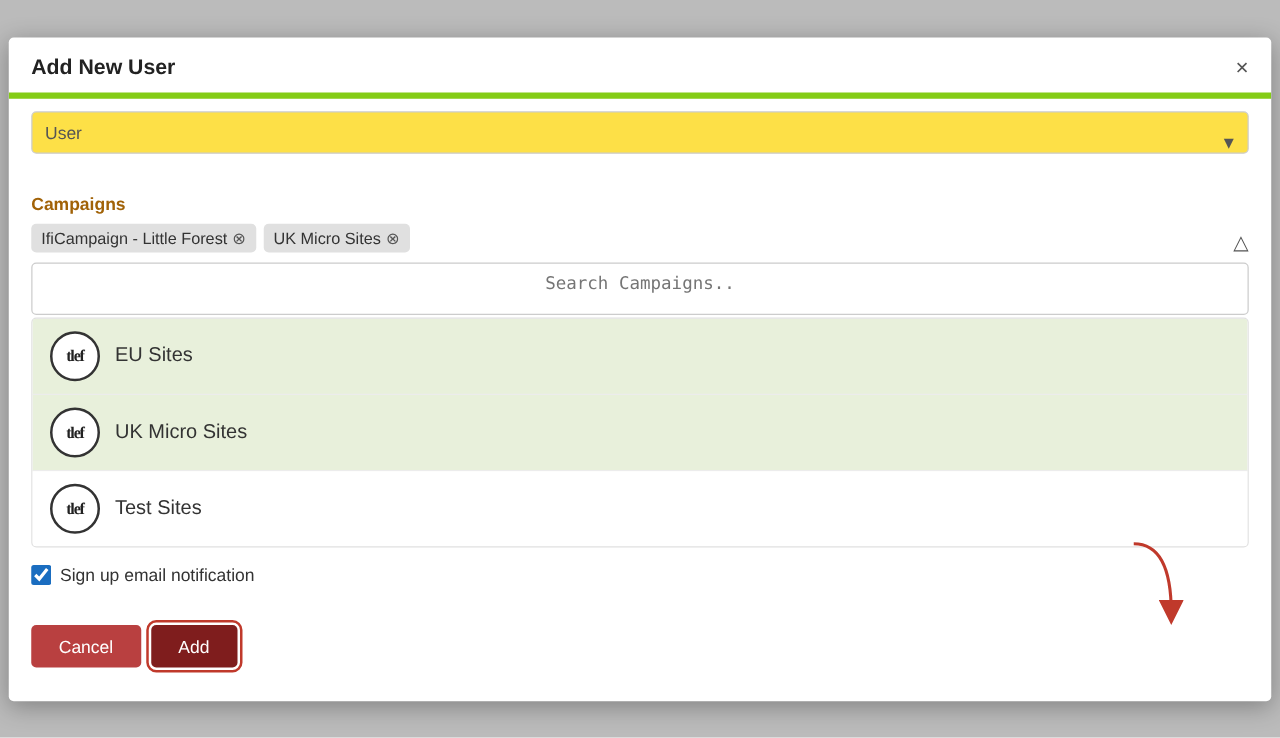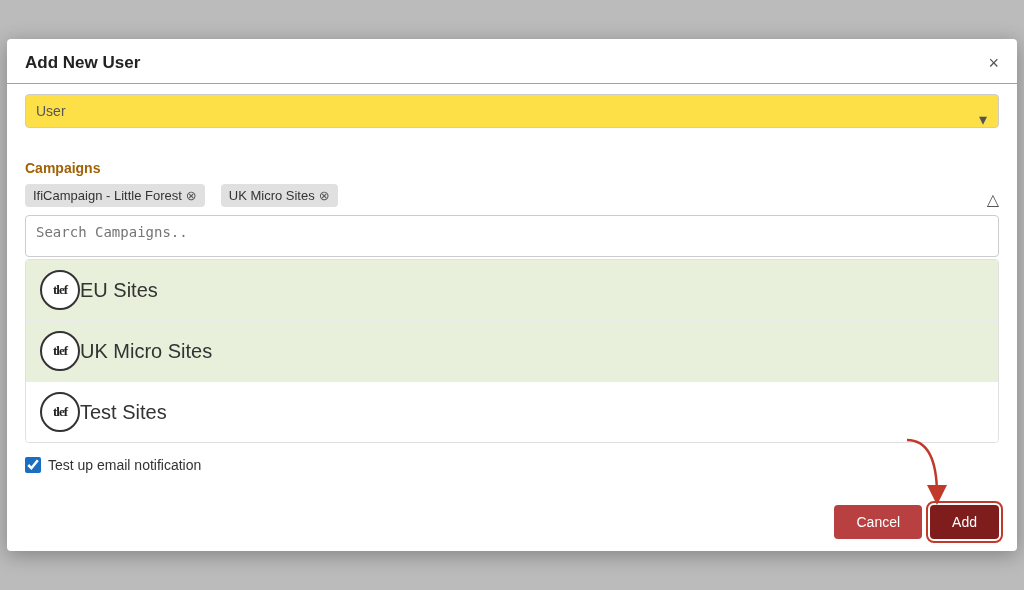--- a/index.html
+++ b/index.html
@@ -30,21 +30,21 @@
       display: flex;
       flex-direction: column;
       position: relative;
       overflow: hidden;
     }
     .modal-header {
       display: flex;
       align-items: center;
       justify-content: space-between;
       padding: 14px 18px 10px 18px;
-      border-bottom: 1px solid #84cc16;
+      border-bottom: 5px solid #84cc16;
     }
     .modal-title {
       font-size: 17px;
       font-weight: bold;
       color: #222;
     }
     .modal-close {
       font-size: 18px;
       color: #555;
       cursor: pointer;
@@ -87,21 +87,21 @@
       font-weight: bold;
       color: #a16207;
       margin-bottom: 8px;
     }
     .campaigns-section {
       margin-bottom: 8px;
     }
     .selected-campaigns {
       display: flex;
       flex-wrap: wrap;
-      gap: 16px;
+      gap: 6px;
       margin-bottom: 8px;
     }
     .campaign-tag {
       background: #e0e0e0;
       border-radius: 4px;
       padding: 4px 8px;
       font-size: 13px;
       color: #333;
       display: flex;
       align-items: center;
@@ -131,30 +131,32 @@
       border: 1px solid #ccc;
       border-radius: 4px;
       padding: 8px 10px;
       font-size: 14px;
       color: #a16207;
       outline: none;
       resize: none;
       height: 42px;
       margin-bottom: 0;
       display: block;
+      text-align: center;
     }
     .campaigns-list {
       border: 1px solid #e0e0e0;
       border-radius: 4px;
       margin-top: 0;
       overflow: hidden;
     }
     .campaign-item {
       display: flex;
       align-items: center;
+      gap: 12px;
       padding: 10px 14px;
       border-bottom: 1px solid #ececec;
       cursor: pointer;
     }
     .campaign-item:last-child {
       border-bottom: none;
     }
     .campaign-item.selected {
       background: #e8f0db;
     }
@@ -171,21 +173,21 @@
       align-items: center;
       justify-content: center;
       font-size: 13px;
       font-weight: bold;
       color: #222;
       flex-shrink: 0;
       letter-spacing: -1px;
       font-family: serif;
     }
     .campaign-name {
-      font-size: 20px;
+      font-size: 16px;
       color: #333;
     }
     .search-wrapper {
       margin-bottom: 2px;
     }
     .email-notification-row {
       display: flex;
       align-items: center;
       gap: 7px;
       margin-top: 14px;
@@ -195,23 +197,22 @@
       height: 16px;
       accent-color: #1a6dc0;
       cursor: pointer;
     }
     .email-label {
       font-size: 14px;
       color: #333;
     }
     .modal-footer {
       display: flex;
-      justify-content: flex-end;
-      align-items: center;
-      padding: 10px 18px 12px 18px;
+      align-items: center;
+      padding: 10px 18px 27px 18px;
       gap: 8px;
       position: relative;
     }
     .btn-cancel {
       background: #b94040;
       color: #fff;
       border: none;
       border-radius: 4px;
       padding: 9px 22px;
       font-size: 14px;
@@ -292,21 +293,21 @@
           </div>
 
           <div class="campaign-item not-selected">
             <div class="campaign-logo">tlef</div>
             <span class="campaign-name">Test Sites</span>
           </div>
         </div>
 
         <div class="email-notification-row">
           <input type="checkbox" class="email-checkbox" checked="" style="">
-          <label class="email-label">Test up email notification</label>
+          <label class="email-label">Sign up email notification</label>
         </div>
       </div>
     </div>
 
     <div class="modal-footer">
 
       <div class="arrow-annotation">
         <svg class="arrow-svg" viewBox="0 0 60 70" fill="none" xmlns="http://www.w3.org/2000/svg">
           <path d="M20 5 Q 50 5 50 60" stroke="#c0392b" stroke-width="2.5" fill="none" marker-end="url(#arrowhead)"></path>
           <defs>

